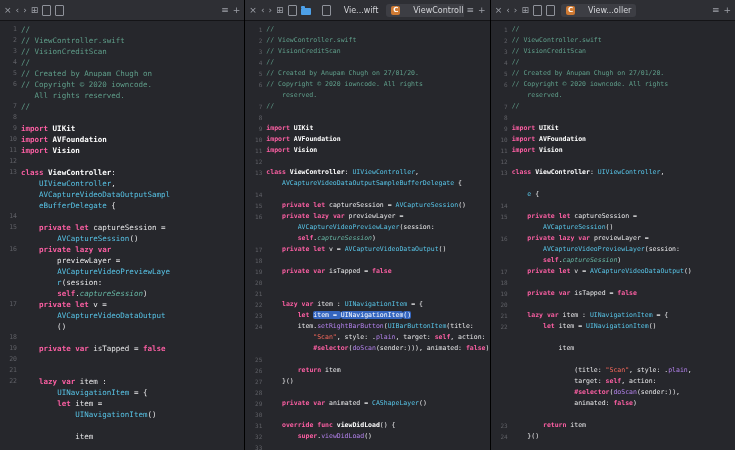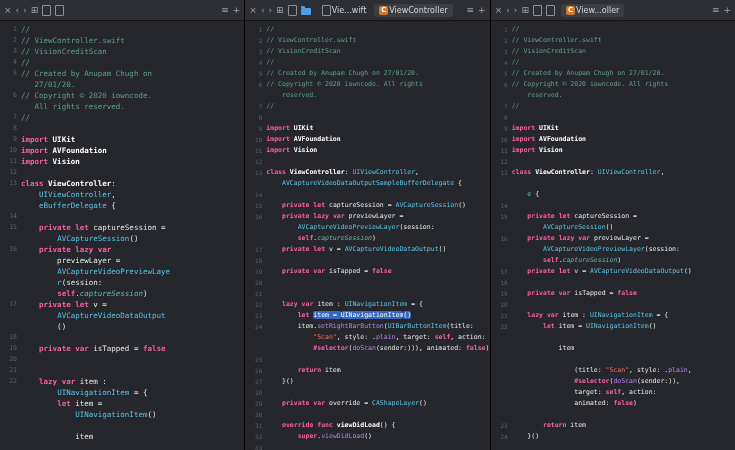--- a/index.html
+++ b/index.html
@@ -8,21 +8,21 @@
   .pane:last-child{border-right:none;}
   .pane-header{height:20px;flex:none;background:#2e2f34;border-bottom:1px solid #141417;display:flex;align-items:center;padding:0 4px;gap:3px;}
   .left-icons,.right-icons{display:flex;align-items:center;gap:4px;flex:none;}
   .right-icons{margin-left:auto;}
   .tabs{display:flex;align-items:center;gap:3px;flex:1 1 auto;min-width:0;overflow:hidden;margin-left:3px;}
   .hicon{color:#9da0a8;font-size:9px;line-height:1;flex:none;display:inline-block;}
   .icon-doc{width:7px;height:9px;border:1px solid #8f929a;border-radius:1px;}
   .icon-folder{width:10px;height:7px;background:#4da0e8;border-radius:1px;position:relative;margin-top:2px;}
   .icon-folder::before{content:"";position:absolute;top:-2px;left:0;width:4px;height:2px;background:#4da0e8;border-radius:1px 1px 0 0;}
   .icon-classc{width:9px;height:9px;background:#cf7a33;color:#fff;font-size:7px;font-weight:700;border-radius:2px;display:flex;align-items:center;justify-content:center;line-height:1;}
-  .tab{display:flex;align-items:center;gap:1px;padding:2px 5px;border-radius:3px;color:#d5d6da;font-size:8px;white-space:nowrap;flex:none;}
+  .tab{display:flex;align-items:center;gap:13px;padding:2px 5px;border-radius:3px;color:#d5d6da;font-size:8px;white-space:nowrap;flex:none;}
   .tab.active{background:#3d3e44;}
   .tab-label{color:#d5d6da;}
   .code{flex:1 1 auto;overflow:hidden;padding-top:3px;font-family:"DejaVu Sans Mono",monospace;}
   .row{display:flex;height:11px;line-height:11px;}
   .ln{flex:none;width:17px;text-align:right;padding-right:4px;color:#5f6066;font-size:6px;}
   .tx{white-space:pre;font-size:6.5px;color:#e8e8ea;}
   .pane-large .tx{font-size:7.5px;}
   .pane-large .ln{font-size:6.5px;}
   .p{color:#e8e8ea;}
   .k{color:#fc5fa3;font-weight:600;}
@@ -71,24 +71,20 @@
           </div>
           <div class="row">
             <span class="ln">4</span>
             <span class="tx"><span class="c">//</span></span>
           </div>
           <div class="row">
             <span class="ln">5</span>
             <span class="tx"><span class="c">// Created by Anupam Chugh on</span></span>
           </div>
           <div class="row">
-            <span class="ln"></span>
-            <span class="tx"><span class="c">   27/01/20.</span></span>
-          </div>
-          <div class="row">
             <span class="ln">6</span>
             <span class="tx"><span class="c">// Copyright © 2020 iowncode.</span></span>
           </div>
           <div class="row">
             <span class="ln"></span>
             <span class="tx"><span class="c">   All rights reserved.</span></span>
           </div>
           <div class="row">
             <span class="ln">7</span>
             <span class="tx"><span class="c">//</span></span>
@@ -113,20 +109,24 @@
             <span class="ln">12</span>
             <span class="tx"></span>
           </div>
           <div class="row">
             <span class="ln">13</span>
             <span class="tx"><span class="k">class </span><span class="d">ViewController</span><span class="p">:</span></span>
           </div>
           <div class="row">
             <span class="ln"></span>
             <span class="tx"><span class="p">    </span><span class="t">UIViewController</span><span class="p">,</span></span>
+          </div>
+          <div class="row">
+            <span class="ln"></span>
+            <span class="tx"><span class="p">    </span><span class="t">AVCaptureVideoDataOutputSampl</span></span>
           </div>
           <div class="row">
             <span class="ln"></span>
             <span class="tx"><span class="t">    eBufferDelegate</span><span class="p"> {</span></span>
           </div>
           <div class="row">
             <span class="ln">14</span>
             <span class="tx"></span>
           </div>
           <div class="row">
@@ -371,21 +371,21 @@
           <div class="row">
             <span class="ln">27</span>
             <span class="tx"><span class="p">    }()</span></span>
           </div>
           <div class="row">
             <span class="ln">28</span>
             <span class="tx"></span>
           </div>
           <div class="row">
             <span class="ln">29</span>
-            <span class="tx"><span class="p">    </span><span class="k">private</span><span class="p"> </span><span class="k">var</span><span class="p"> override = </span><span class="t">CAShapeLayer</span><span class="p">()</span></span>
+            <span class="tx"><span class="p">    </span><span class="k">private</span><span class="p"> </span><span class="k">var</span><span class="p"> animated = </span><span class="t">CAShapeLayer</span><span class="p">()</span></span>
           </div>
           <div class="row">
             <span class="ln">30</span>
             <span class="tx"></span>
           </div>
           <div class="row">
             <span class="ln">31</span>
             <span class="tx"><span class="p">    </span><span class="k">override</span><span class="p"> </span><span class="k">func</span><span class="p"> </span><span class="d">viewDidLoad</span><span class="p">() {</span></span>
           </div>
           <div class="row">
@@ -545,25 +545,25 @@
           </div>
           <div class="row">
             <span class="ln"></span>
           </div>
           <div class="row">
             <span class="ln"></span>
             <span class="tx"><span class="p">                (title: </span><span class="s">"Scan"</span><span class="p">, style: .</span><span class="f">plain</span><span class="p">,</span></span>
           </div>
           <div class="row">
             <span class="ln"></span>
+            <span class="tx"><span class="p">                target: </span><span class="k">self</span><span class="p">, action:</span></span>
+          </div>
+          <div class="row">
+            <span class="ln"></span>
             <span class="tx"><span class="p">                </span><span class="k">#selector</span><span class="p">(</span><span class="f">doScan</span><span class="p">(sender:)),</span></span>
-          </div>
-          <div class="row">
-            <span class="ln"></span>
-            <span class="tx"><span class="p">                target: </span><span class="k">self</span><span class="p">, action:</span></span>
           </div>
           <div class="row">
             <span class="ln"></span>
             <span class="tx"><span class="p">                animated: </span><span class="k">false</span><span class="p">)</span></span>
           </div>
           <div class="row">
             <span class="ln"></span>
             <span class="tx"></span>
           </div>
           <div class="row">

